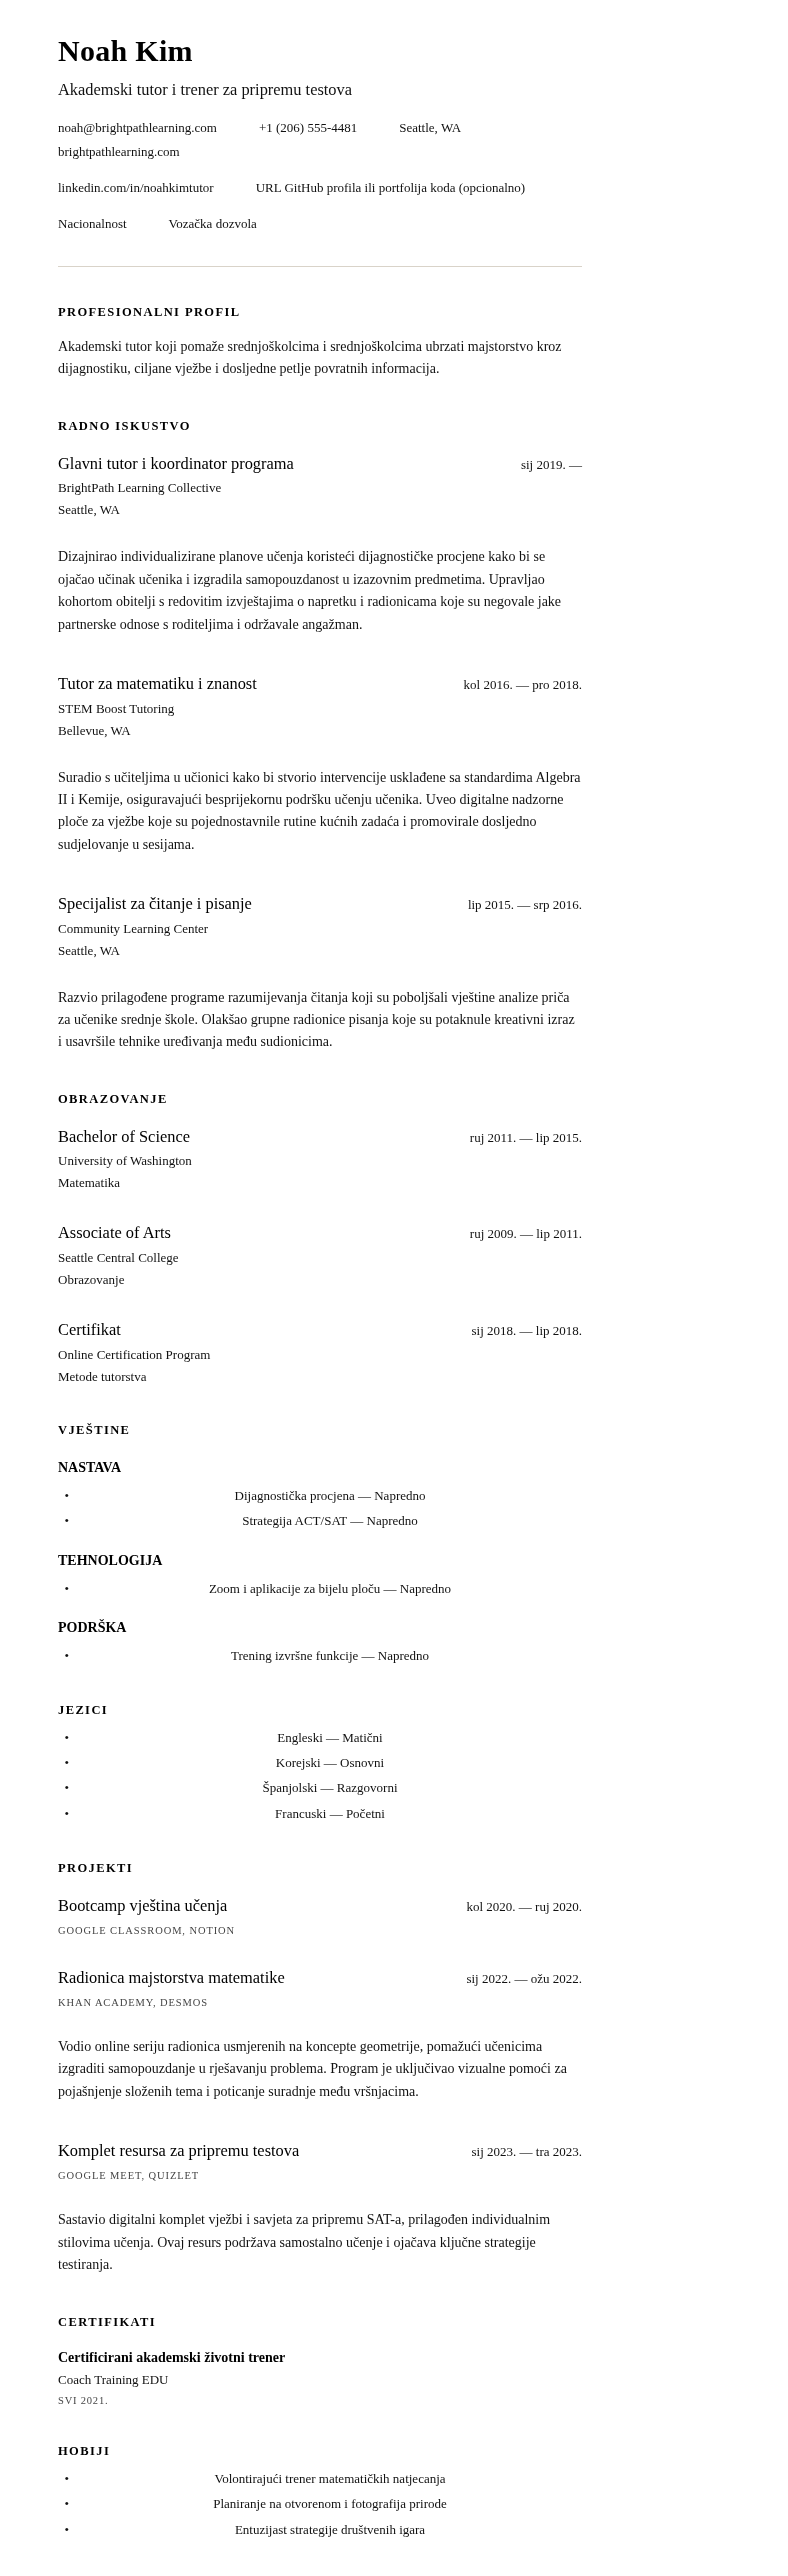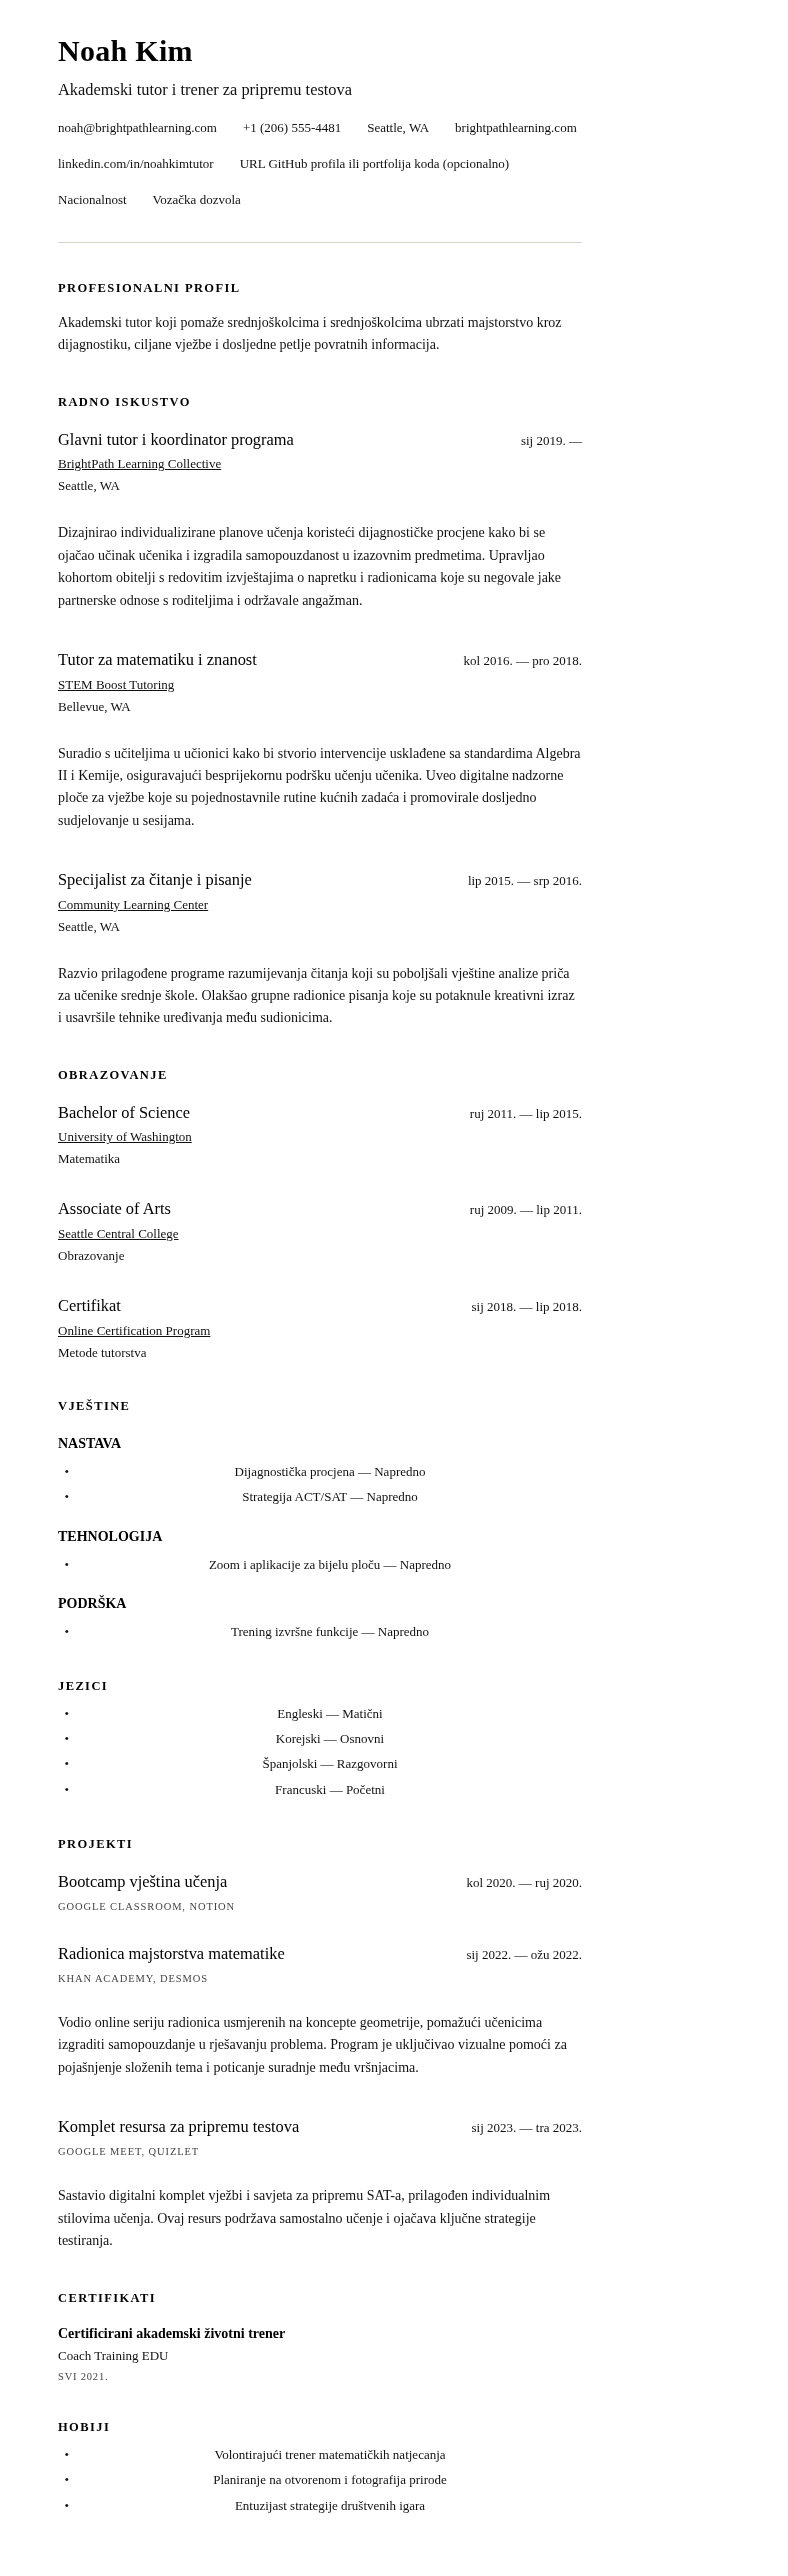--- a/index.html
+++ b/index.html
@@ -23,21 +23,21 @@
     color: #000000;
   }
   .subtitle {
     font-size: 16.4px;
     margin-top: 12px;
     color: #111111;
   }
   .contact-row {
     display: flex;
     flex-wrap: wrap;
-    gap: 8px 26px;
+    gap: 8px 42px;
     font-size: 13px;
     margin-top: 20px;
     color: #111111;
   }
   .divider {
     border: none;
     border-top: 1.3px solid #d9d3c9;
     margin-top: 34px;
   }
   
@@ -62,21 +62,21 @@
     font-size: 16.4px;
     font-weight: 400;
     color: #000000;
   }
   .entry-date {
     font-size: 13px;
     font-weight: 400;
     white-space: nowrap;
     color: #111111;
   }
-  .entry-sub { font-size: 13px; margin-top: 6.6px; text-decoration: underline; }
+  .entry-sub { font-size: 13px; margin-top: 6.6px; }
   .entry-loc { font-size: 13px; margin-top: 6px; }
   .entry-desc {
     font-size: 14px;
     line-height: 1.6;
     margin-top: 28px;
     margin-bottom: 38px;
     color: #111111;
   }
   .stack {
     font-size: 10.5px;

